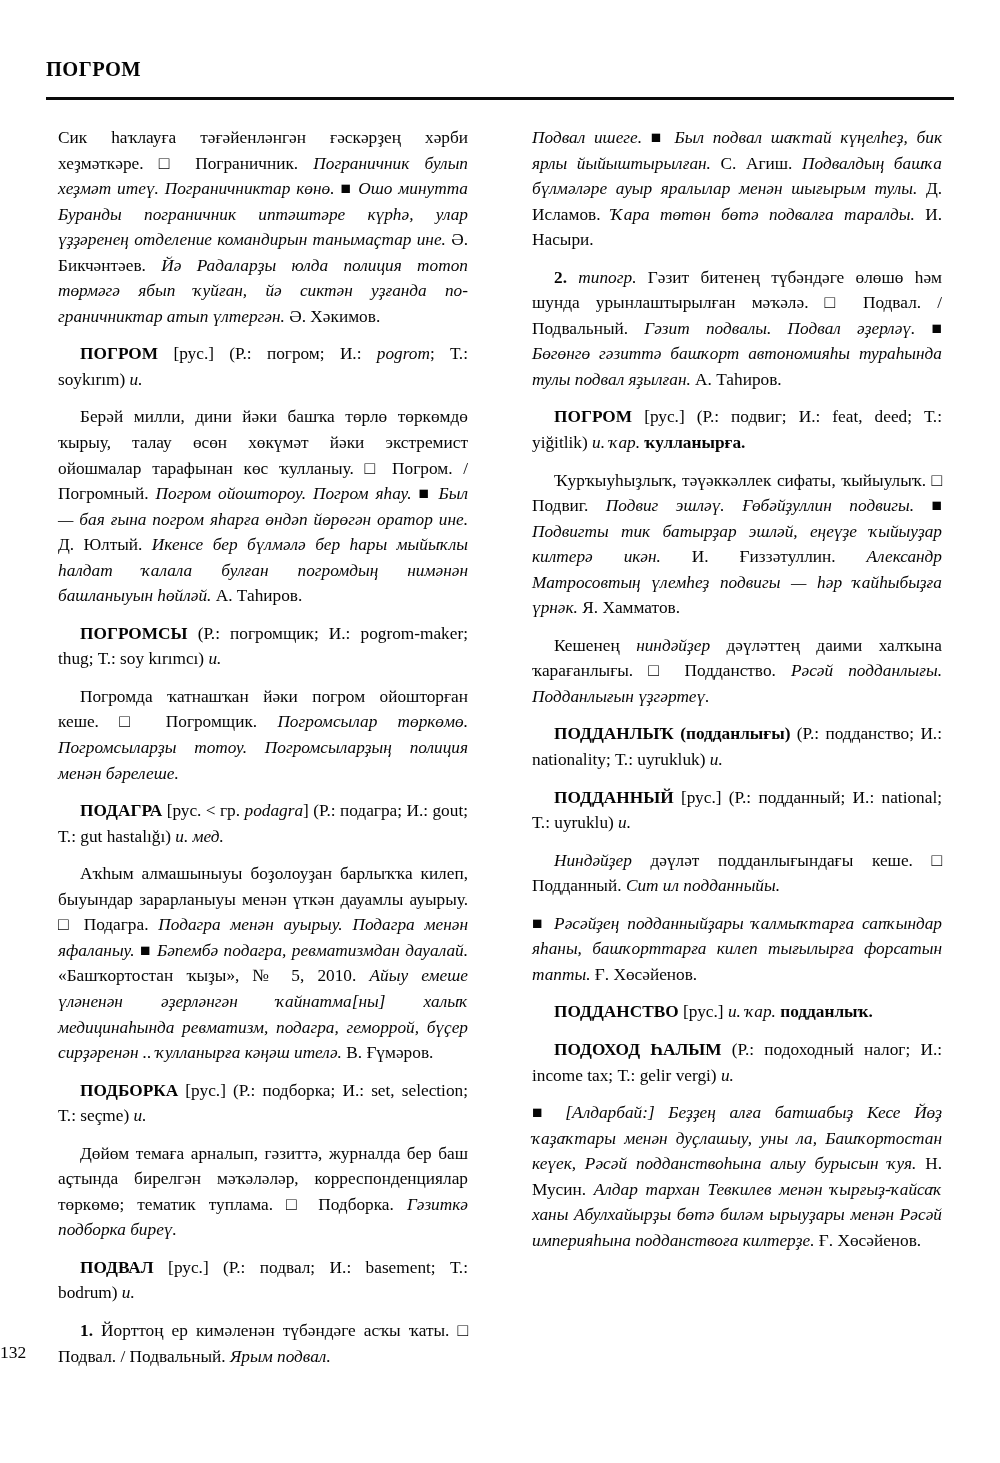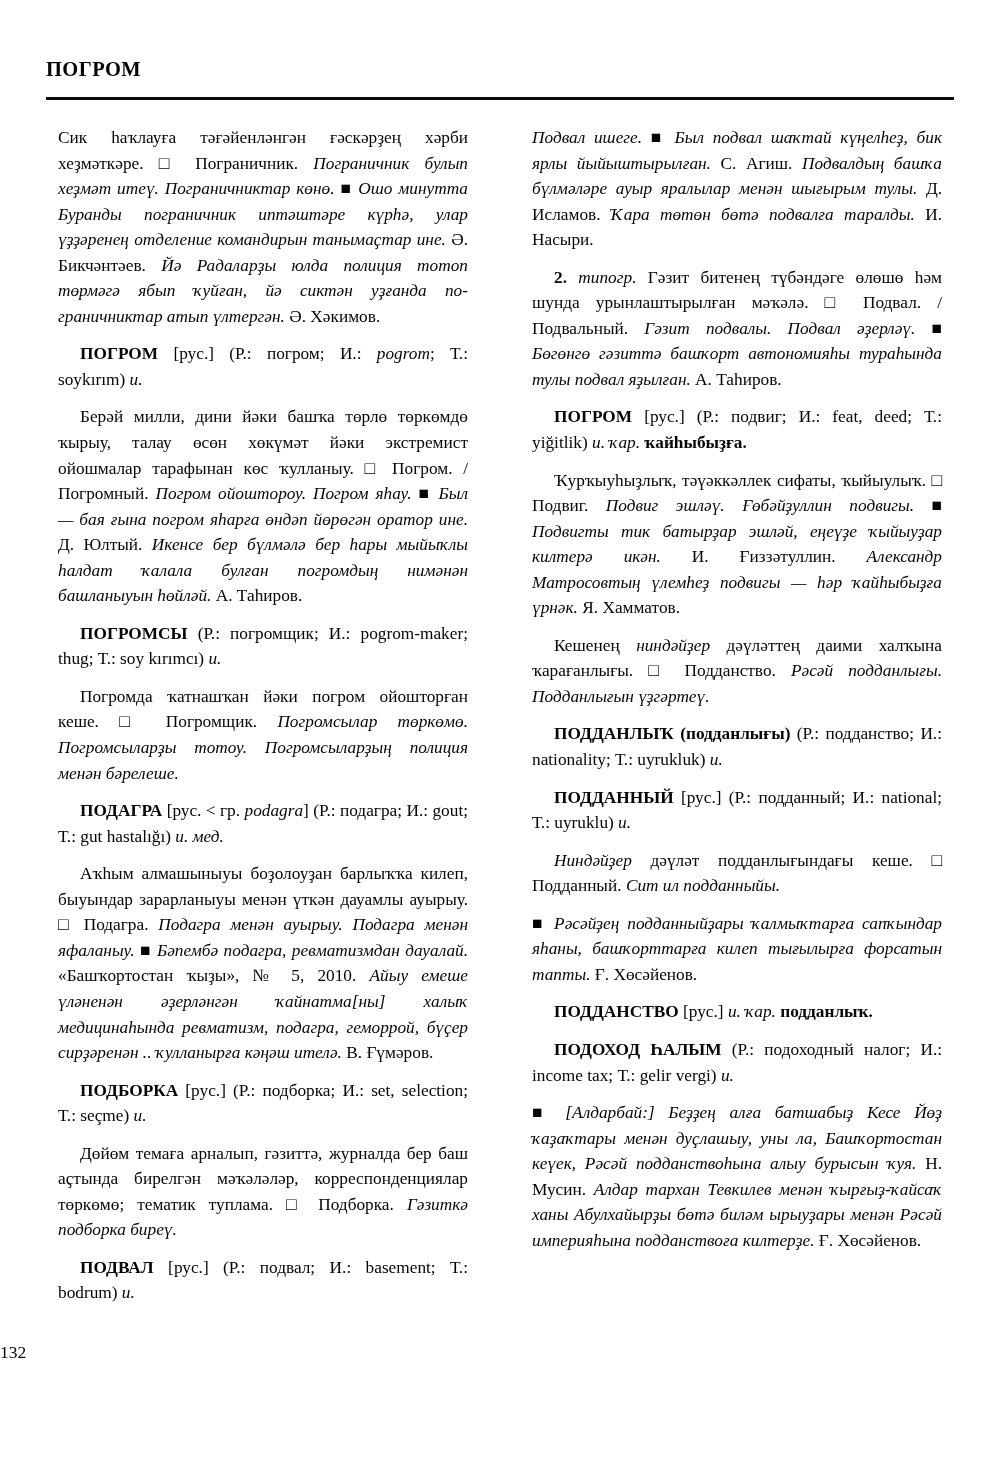--- a/index.html
+++ b/index.html
@@ -87,25 +87,26 @@
         <p class="par flush">Сик һаҡлауға тәғәйенләнгән ғәскәрҙең хәрби хеҙмәткәре. □ Пограничник. <i>Погра­ничник булып хеҙмәт итеү. Пограничниктар көнө.</i> ■ <i>Ошо минутта Буранды пограничник иптәштәре күрһә, улар үҙҙәренең отделение командирын танымаҫтар ине.</i> Ә. Бикчән­тәев. <i>Йә Радаларҙы юлда полиция тотоп төрмәгә ябып ҡуйған, йә сиктән уҙғанда по­граничниктар атып үлтергән.</i> Ә. Хәкимов.</p>
         <p class="par indent"><b>ПОГРОМ</b> [рус.] (Р.: погром; И.: <i>pogrom</i>; Т.: soykırım) <i>и.</i></p>
         <p class="par indent">Берәй милли, дини йәки башҡа төрлө төркөмдө ҡырыу, талау өсөн хөкүмәт йәки экстремист ойошмалар тарафынан көс ҡул­ланыу. □ Погром. / Погромный. <i>Погром ойоштороу. Погром яһау.</i> ■ <i>Был — бая ғына погром яһарға өндәп йөрөгән оратор ине.</i> Д. Юлтый. <i>Икенсе бер бүлмәлә бер һары мыйыҡлы һалдат ҡалала булған погромдың нимәнән башланыуын һөйләй.</i> А. Таһиров.</p>
         <p class="par indent"><b>ПОГРОМСЫ</b> (Р.: погромщик; И.: pogrom-maker; thug; Т.: soy kırımcı) <i>и.</i></p>
         <p class="par indent">Погромда ҡатнашҡан йәки погром ойош­торған кеше. □ Погромщик. <i>Погромсылар төркөмө. Погромсыларҙы тотоу. Погромсы­ларҙың полиция менән бәрелеше.</i></p>
         <p class="par indent"><b>ПОДАГРА</b> [рус. &lt; гр. <i>podagra</i>] (Р.: пода­гра; И.: gout; Т.: gut hastalığı) <i>и. мед.</i></p>
         <p class="par indent">Аҡһым алмашыныуы боҙолоуҙан барлыҡ­ҡа килеп, быуындар зарарланыуы менән үткән дауамлы ауырыу. □ Подагра. <i>Подагра менән ауырыу. Подагра менән яфаланыу.</i> ■ <i>Бәпембә подагра, ревматизмдан дауалай.</i> «Башҡортостан ҡыҙы», № 5, 2010. <i>Айыу еме­ше үләненән әҙерләнгән ҡайнатма[ны] халыҡ медицинаһында ревматизм, подагра, гемор­рой, бүҫер сирҙәренән .. ҡулланырға кәңәш ителә.</i> В. Ғүмәров.</p>
         <p class="par indent"><b>ПОДБОРКА</b> [рус.] (Р.: подборка; И.: set, selection; Т.: seçme) <i>и.</i></p>
         <p class="par indent">Дөйөм темаға арналып, гәзиттә, журналда бер баш аҫтында бирелгән мәҡәләләр, кор­респонденциялар төркөмө; тематик тупла­ма. □ Подборка. <i>Гәзиткә подборка биреү.</i></p>
         <p class="par indent"><b>ПОДВАЛ</b> [рус.] (Р.: подвал; И.: basement; Т.: bodrum) <i>и.</i></p>
+        <p class="par indent"><b>1.</b> Йорттоң ер кимәленән түбәндәге асҡы ҡаты. □ Подвал. / Подвальный. <i>Ярым подвал.</i></p>
       </div>
     <div class="col" id="right-col">
         <p class="par flush"><i>Подвал ишеге.</i> ■ <i>Был подвал шаҡтай күңел­һеҙ, бик ярлы йыйыштырылған.</i> С. Агиш. <i>Подвалдың башҡа бүлмәләре ауыр яралылар менән шығырым тулы.</i> Д. Исламов. <i>Ҡара төтөн бөтә подвалға таралды.</i> И. Насыри.</p>
         <p class="par indent"><b>2.</b> <i>типогр.</i> Гәзит битенең түбәндәге өлө­шө һәм шунда урынлаштырылған мәҡәлә. □ Подвал. / Подвальный. <i>Гәзит подвалы. Подвал әҙерләү.</i> ■ <i>Бөгөнгө гәзиттә башҡорт автономияһы тураһында тулы подвал яҙыл­ған.</i> А. Таһиров.</p>
-        <p class="par indent"><b>ПОГРОМ</b> [рус.] (Р.: подвиг; И.: feat, deed; Т.: yiğitlik) <i>и. ҡар.</i> <b>ҡайһыбыҙға.</b></p>
+        <p class="par indent"><b>ПОГРОМ</b> [рус.] (Р.: подвиг; И.: feat, deed; Т.: yiğitlik) <i>и. ҡар.</i> <b>ҡулланырға.</b></p>
         <p class="par indent">Ҡурҡыуһыҙлыҡ, тәүәккәллек сифаты, ҡыйыулыҡ. □ Подвиг. <i>Подвиг эшләү. Ғөбәй­ҙуллин подвигы.</i> ■ <i>Подвигты тик батырҙар эшләй, еңеүҙе ҡыйыуҙар килтерә икән.</i> И. Ғиззәтуллин. <i>Александр Матросовтың үлемһеҙ подвигы — һәр ҡайһыбыҙға үрнәк.</i> Я. Хамматов.</p>
         <p class="par indent">Кешенең <i>ниндәйҙер</i> дәүләттең даими хал­ҡына ҡарағанлығы. □ Подданство. <i>Рәсәй подданлығы. Подданлығын үҙгәртеү.</i></p>
         <p class="par indent"><b>ПОДДАНЛЫҠ (подданлығы)</b> (Р.: под­данство; И.: nationality; Т.: uyrukluk) <i>и.</i></p>
         <p class="par indent"><b>ПОДДАННЫЙ</b> [рус.] (Р.: подданный; И.: national; Т.: uyruklu) <i>и.</i></p>
         <p class="par indent"><i>Ниндәйҙер</i> дәүләт подданлығындағы кеше. □ Подданный. <i>Сит ил подданныйы.</i></p>
         <p class="par flush">■ <i>Рәсәйҙең подданныйҙары ҡалмыҡтарға сапҡындар яһаны, башҡорттарға килеп тығылырға форсатын тапты.</i> Ғ. Хөсәйенов.</p>
         <p class="par indent"><b>ПОДДАНСТВО</b> [рус.] <i>и. ҡар.</i> <b>подданлыҡ.</b></p>
         <p class="par indent"><b>ПОДОХОД ҺАЛЫМ</b> (Р.: подоходный налог; И.: income tax; Т.: gelir vergi) <i>и.</i></p>
         <p class="par flush">■ <i>[Алдарбай:] Беҙҙең алға батшабыҙ Кесе Йөҙ ҡаҙаҡтары менән дуҫлашыу, уны ла, Башҡортостан кеүек, Рәсәй подданствоһына алыу бурысын ҡуя.</i> Н. Мусин. <i>Алдар тар­хан Тевкилев менән ҡырғыҙ-ҡайсаҡ ханы Абулхайырҙы бөтә биләм ырыуҙары менән Рәсәй империяһына подданствоға килтерҙе.</i> Ғ. Хөсәйенов.</p>
       </div>

